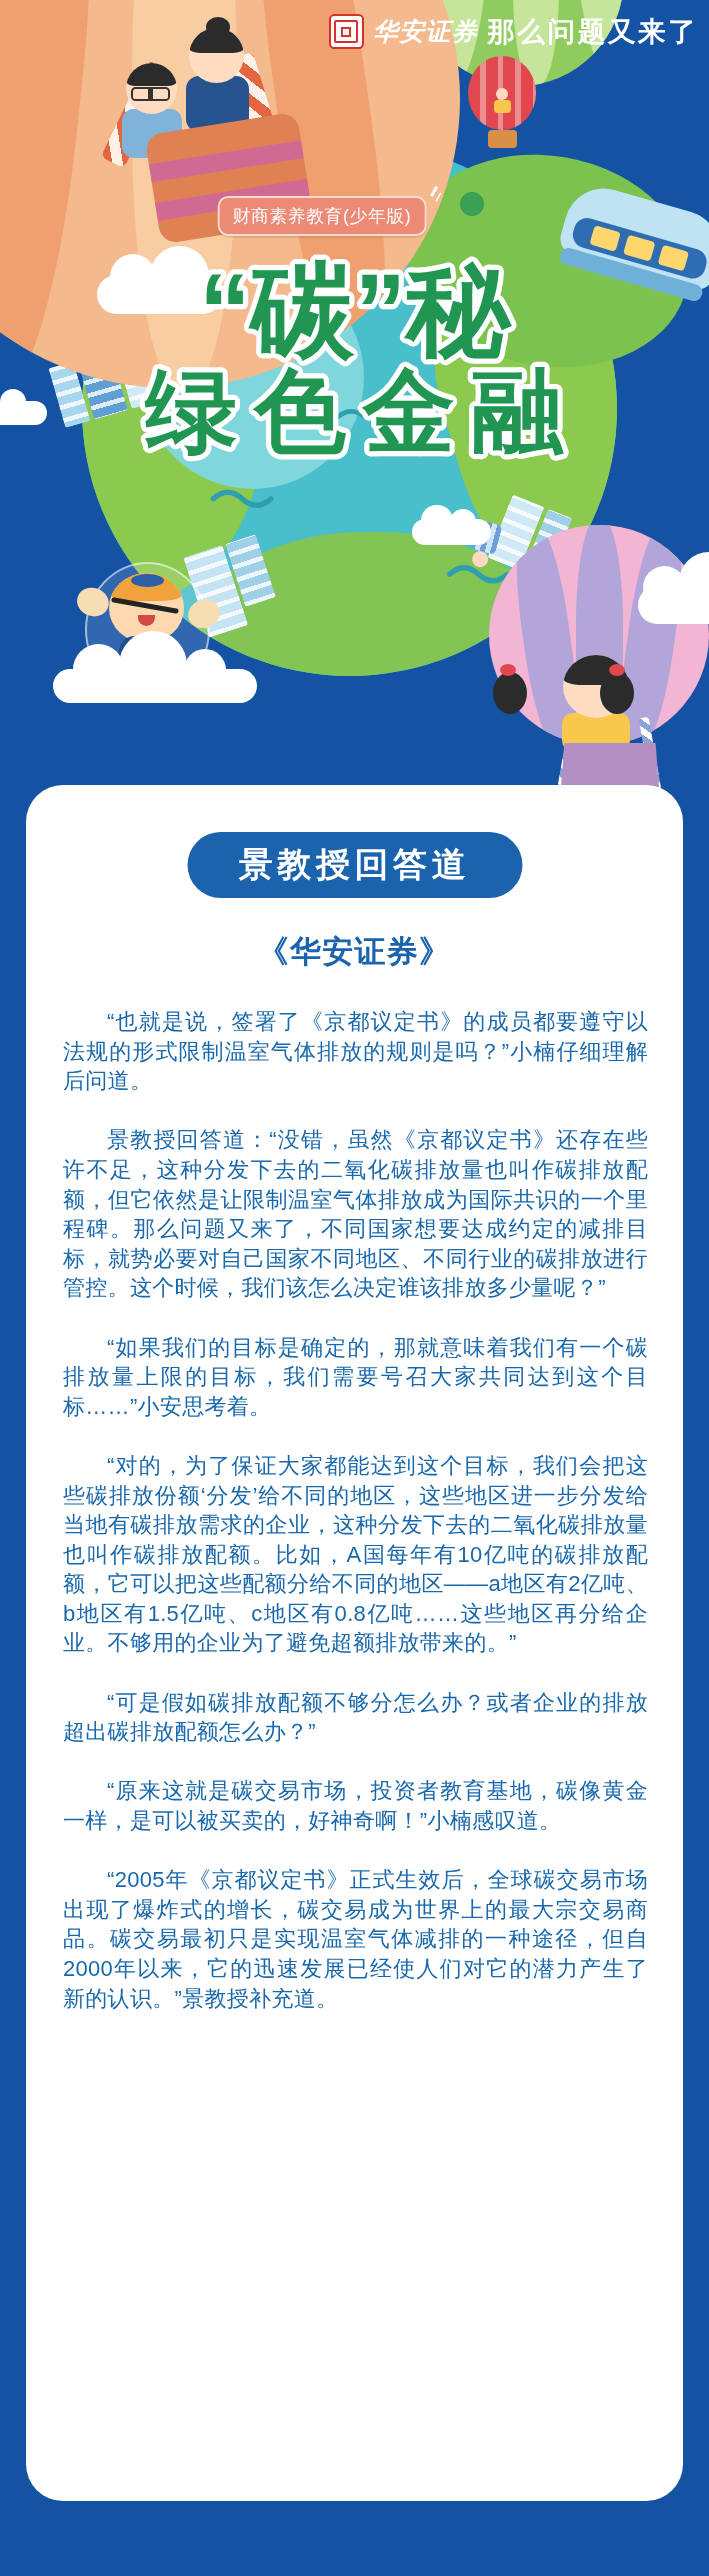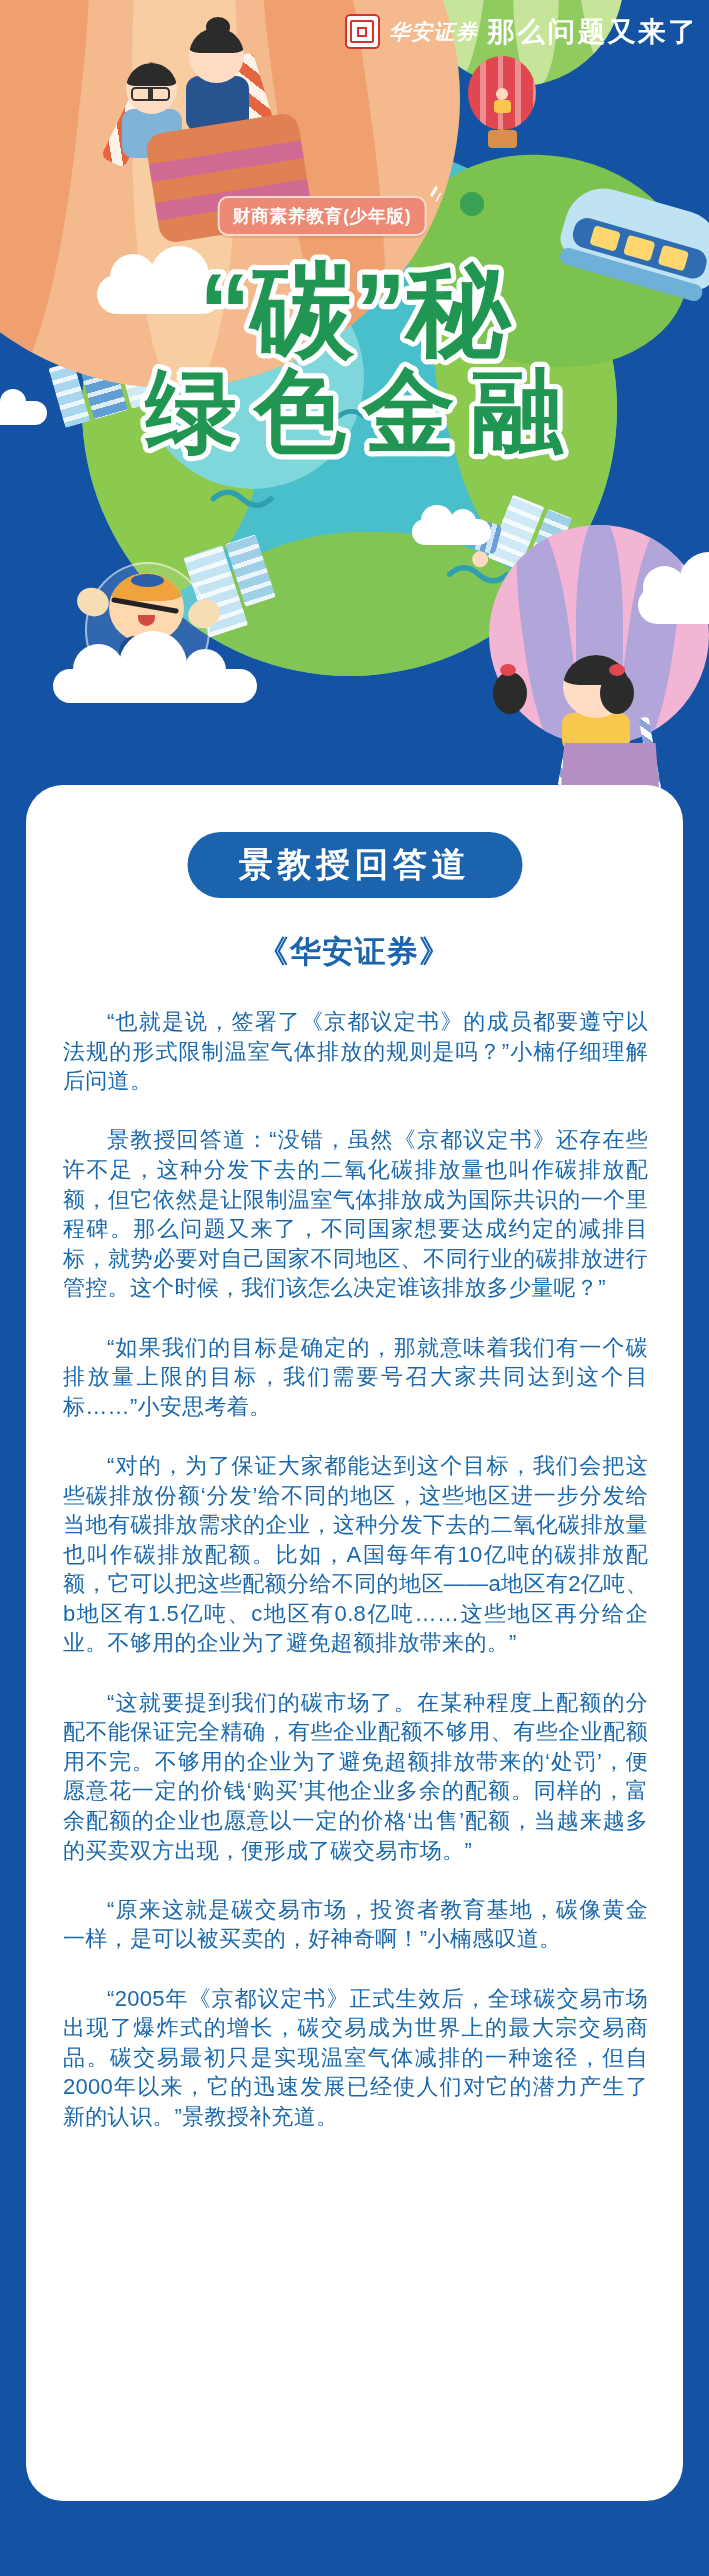--- a/index.html
+++ b/index.html
@@ -8,21 +8,21 @@
     background:var(--c-background,#1452a4);
     font-family:"Liberation Sans","DejaVu Sans",sans-serif;
   }
   .hero{position:absolute;inset:0;height:785px;}
 
   
   .logo{position:absolute;top:13px;right:10.5px;display:flex;align-items:center;gap:9.2px;z-index:9;}
   .seal{width:35px;height:35px;border:2.6px solid var(--c-logo-seal-red,#d7312f);border-radius:5.3px;background:#fdfdfd;position:relative;box-sizing:border-box;}
   .seal::before{content:"";position:absolute;inset:3.9px;border:2px solid var(--c-logo-seal-red,#d7312f);border-radius:2px;}
   .seal::after{content:"";position:absolute;inset:10.5px;border:2px solid var(--c-logo-seal-red,#d7312f);}
-  .logo-script{color:#fff;font-family:Liberation Serif, serif;font-style:italic;font-weight:bold;font-size:21px;letter-spacing:1.3px;}
+  .logo-script{color:#fff;font-family:Liberation Serif, serif;font-style:italic;font-weight:bold;font-size:25px;letter-spacing:1.3px;}
   .logo-bold{color:#fff;font-weight:bold;font-size:27.6px;letter-spacing:2.6px;}
 
   
   .green-balloon{position:absolute;left:414px;top:-131px;width:210px;height:217px;border-radius:50%;background:#8fcb5f;overflow:hidden;z-index:1;}
   .green-balloon .gs{position:absolute;top:0;height:100%;width:46px;background:#c6e49a;border-radius:45%;}
   .gs1{left:26px;transform:rotate(6deg);}
   .gs2{left:99px;}
   .gs3{left:164px;transform:rotate(-8deg);}
 
   
@@ -92,21 +92,21 @@
   .red-balloon{position:absolute;left:468px;top:56px;z-index:5;}
   .rb-env{width:68px;height:74px;border-radius:50%;background:var(--c-balloon-red,#e0474e);position:relative;overflow:hidden;}
   .rb-env::before{content:"";position:absolute;inset:0;background:repeating-linear-gradient(90deg,transparent 0 11.8px,rgba(255,255,255,.38) 11.8px 17.7px);}
   .rb-basket{width:29px;height:18.4px;background:#d89048;border-radius:3.9px;margin:1.3px auto 0;}
   .rb-kid{width:17px;height:13px;background:#f8c84d;border-radius:3.9px;margin:-30px auto 17px;position:relative;}
   .rb-kid::before{content:"";position:absolute;left:2.6px;top:-11.8px;width:11.8px;height:11.8px;border-radius:50%;background:#ffd9c0;}
 
   
   .badge{position:absolute;left:322px;top:196px;transform:translateX(-50%);z-index:7;
     background:var(--c-badge-bg,#ec8a76);border:2px solid var(--c-badge-border,#fbd9cf);
-    border-radius:10.5px;color:#fff;font-size:17.7px;font-weight:bold;letter-spacing:0.7px;
+    border-radius:10.5px;color:#fff;font-size:17.7px;font-weight:normal;letter-spacing:0.7px;
     padding:5.9px 13px;white-space:nowrap;box-shadow:0 2px 0 rgba(0,0,0,.08);}
   .badge::after{content:"";position:absolute;right:-10.5px;top:-11.8px;width:2.6px;height:10.5px;background:#fff;transform:rotate(30deg);box-shadow:6.6px 2.6px 0 -0.7px #fff;}
 
   
   .title-svg{position:absolute;left:0;top:242px;z-index:8;}
   .title-svg text{fill:var(--c-title-green,#219653);stroke:var(--c-title-outline,#ffffff);
     stroke-linejoin:round;paint-order:stroke;font-weight:bold;
     font-family:"Liberation Sans","DejaVu Sans",sans-serif;}
   .t1{font-size:158px;stroke-width:16px;}
   .t2{font-size:140px;stroke-width:16px;letter-spacing:26px;}
@@ -348,18 +348,18 @@
 </div>
 
 <main class="card">
   <div class="section-button">景教授回答道</div>
   <h2 class="doc-heading">《华安证券》</h2>
   <div class="paragraphs">
     <p>“也就是说，签署了《京都议定书》的成员都要遵守以法规的形式限制温室气体排放的规则是吗？”小楠仔细理解后问道。</p>
     <p>景教授回答道：“没错，虽然《京都议定书》还存在些许不足，这种分发下去的二氧化碳排放量也叫作碳排放配额，但它依然是让限制温室气体排放成为国际共识的一个里程碑。那么问题又来了，不同国家想要达成约定的减排目标，就势必要对自己国家不同地区、不同行业的碳排放进行管控。这个时候，我们该怎么决定谁该排放多少量呢？”</p>
     <p>“如果我们的目标是确定的，那就意味着我们有一个碳排放量上限的目标，我们需要号召大家共同达到这个目标……”小安思考着。</p>
     <p>“对的，为了保证大家都能达到这个目标，我们会把这些碳排放份额‘分发’给不同的地区，这些地区进一步分发给当地有碳排放需求的企业，这种分发下去的二氧化碳排放量也叫作碳排放配额。比如，A国每年有10亿吨的碳排放配额，它可以把这些配额分给不同的地区——a地区有2亿吨、b地区有1.5亿吨、c地区有0.8亿吨……这些地区再分给企业。不够用的企业为了避免超额排放带来的。”</p>
-    <p>“这就要提到我们的碳市场了。在某种程度上配额的分配不能保证完全精确，有些企业配额不够用、有些企业配额用不完。不够用的企业为了避免超额排放带来的‘处罚’，便愿意花一定的价钱‘购买’其他企业多余的配额。同样的，富余配额的企业也愿意以一定的价格‘出售’配额，当越来越多的买卖双方出现，便形成了碳交易市场。”</p>
+    <p>“可是假如碳排放配额不够分怎么办？或者企业的排放超出碳排放配额怎么办？”</p>
     <p>“原来这就是碳交易市场，投资者教育基地，碳像黄金一样，是可以被买卖的，好神奇啊！”小楠感叹道。</p>
     <p>“2005年《京都议定书》正式生效后，全球碳交易市场出现了爆炸式的增长，碳交易成为世界上的最大宗交易商品。碳交易最初只是实现温室气体减排的一种途径，但自 2000年以来，它的迅速发展已经使人们对它的潜力产生了新的认识。”景教授补充道。</p>
   </div>
 </main>
 
 
 </body></html>

